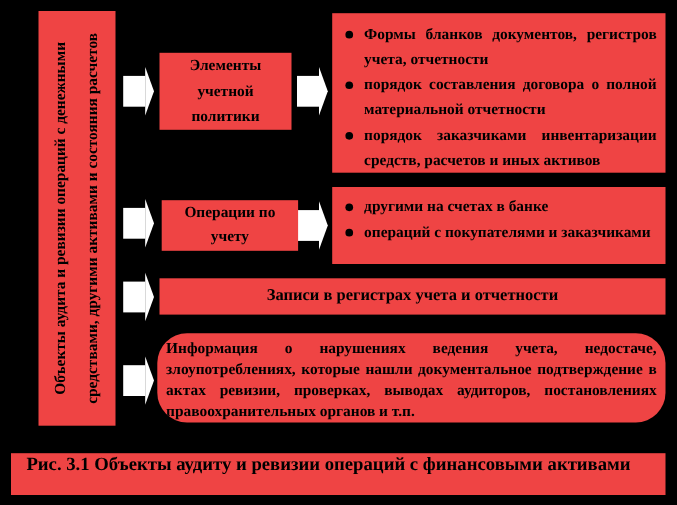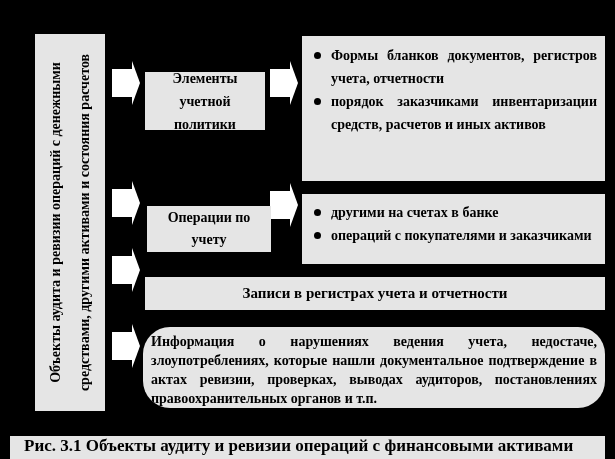--- a/index.html
+++ b/index.html
@@ -7,36 +7,36 @@
   #stage {
     position: relative;
     width: 615px;
     height: 459px;
     background: #000;
     font-family: "Liberation Serif", "DejaVu Serif", serif;
     font-weight: bold;
     color: #000;
     overflow: hidden;
   }
-  .wbox { position: absolute; background: #e5e5e5; overflow: hidden; margin-top: 24px; }
+  .wbox { position: absolute; background: #ef4444; overflow: hidden; }
 
   
   .left-box { left: 35px; top: 10px; width: 70px; height: 377px; }
   .rotated-text {
     position: absolute; left: 0; top: 0;
     width: 377px; height: 70px;
     transform-origin: 0 0;
     transform: translateY(377px) rotate(-90deg);
     display: flex; flex-direction: column; justify-content: center;
     text-align: center;
     font-size: 14px; line-height: 29px; white-space: nowrap;
   }
 
   
-  .policy-box { left: 145px; top: 48px; width: 120px; height: 58px;
+  .policy-box { left: 145px; top: 48px; width: 120px; height: 70px;
     display: flex; align-items: center; justify-content: flex-end;
     text-align: center; font-size: 14px; line-height: 23px; padding: 2px 14px; }
   .operations-box { left: 147px; top: 182px; width: 124px; height: 46px;
     display: flex; align-items: center; justify-content: center;
     text-align: center; font-size: 14px; line-height: 22px; padding: 2px 6px; }
 
   
   .records-box { left: 145px; top: 253px; width: 460px; height: 33px;
     display: flex; align-items: center; justify-content: center;
     text-align: right; font-size: 15px; }
@@ -111,20 +111,21 @@
     <span>Элементы учетной политики</span>
   </div>
 
   <div class="wbox operations-box">
     <span>Операции по учету</span>
   </div>
 
   <div class="wbox list-a">
     <ul class="blist">
       <li>Формы бланков документов, регистров учета, отчетности</li>
+      <li>порядок составления договора о полной материальной отчетности</li>
       <li>порядок заказчиками инвентаризации средств, расчетов и иных активов</li>
     </ul>
   </div>
 
   <div class="wbox list-b">
     <ul class="blist">
       <li>другими на счетах в банке</li>
       <li>операций с покупателями и заказчиками</li>
     </ul>
   </div>

